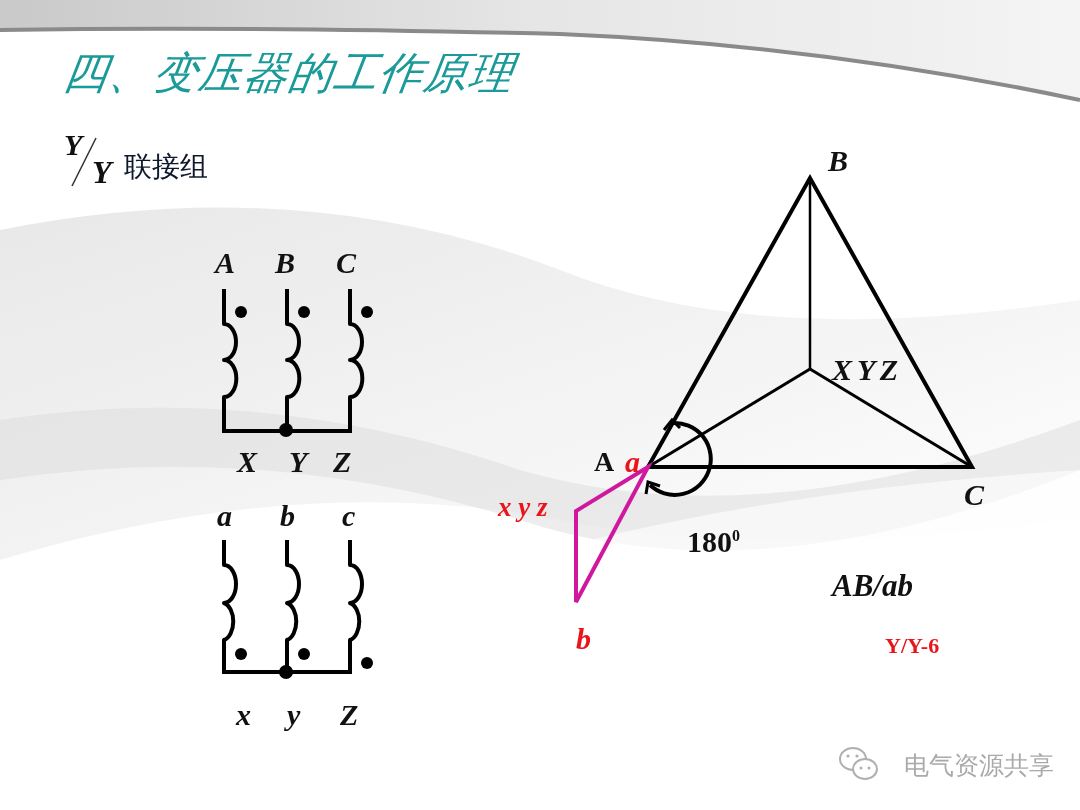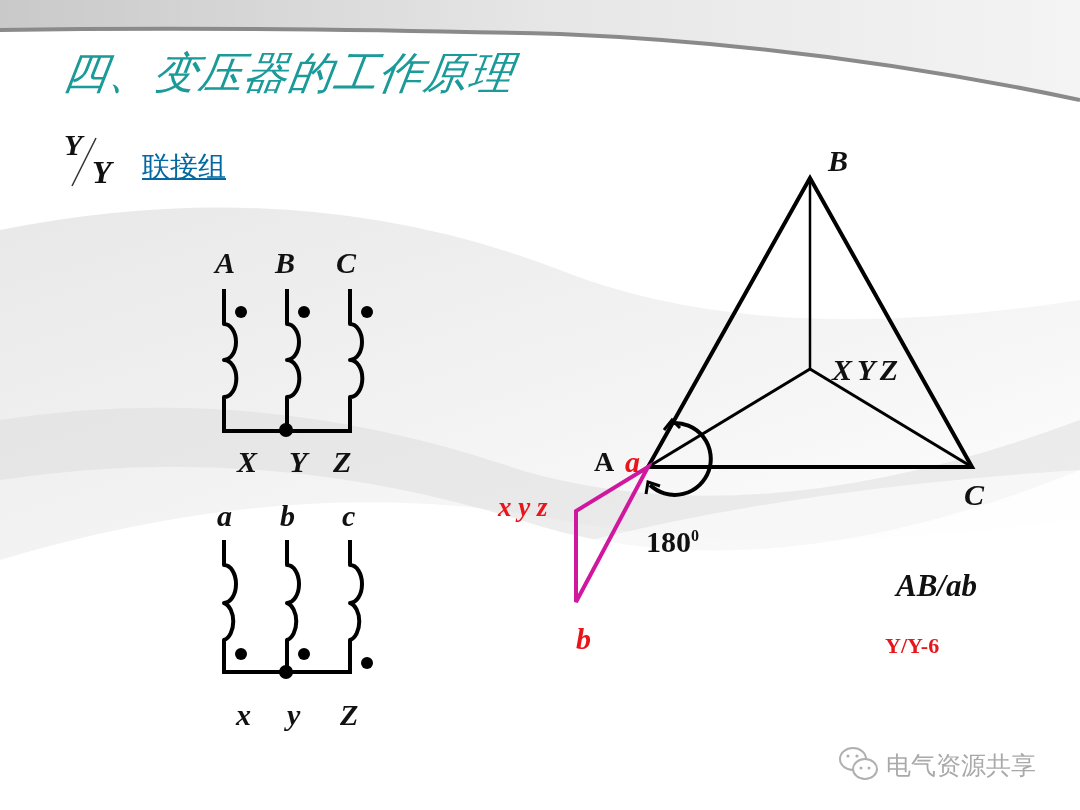--- a/index.html
+++ b/index.html
@@ -2,25 +2,25 @@
 <html><head>
 <meta charset="utf-8">
 <style>
   html,body{margin:0;padding:0;}
   body{width:1080px;height:810px;overflow:hidden;position:relative;background:#fff;font-family:"Liberation Serif",serif;}
   .bg{position:absolute;left:0;top:0;width:1080px;height:810px;}
   .title{position:absolute;left:64px;top:44px;font-family:"DejaVu Sans",sans-serif;font-size:44px;color:#1a9a98;font-style:italic;letter-spacing:1px;transform:skewX(-8deg);white-space:nowrap;}
   .frac{position:absolute;left:62px;top:128px;width:70px;height:62px;}
   .frac .n{position:absolute;left:2px;top:0;font-size:30px;font-weight:bold;font-style:italic;color:#111;}
   .frac .d{position:absolute;left:30px;top:26px;font-size:32px;font-weight:bold;font-style:italic;color:#111;}
-  .subtitle{position:absolute;left:142px;top:148px;font-family:"DejaVu Sans",sans-serif;font-size:28px;color:#0369a1;white-space:nowrap;text-decoration:underline;}
+  .subtitle{position:absolute;left:124px;top:148px;font-family:"DejaVu Sans",sans-serif;font-size:28px;color:#0f172a;white-space:nowrap;}
   .lbl{position:absolute;font-family:"Liberation Serif",serif;font-weight:bold;font-style:italic;font-size:30px;color:#111;white-space:nowrap;line-height:1;}
   .red{color:#e8151b;}
   .up{font-style:normal;}
-  .wm{position:absolute;left:838px;top:745px;display:flex;align-items:center;gap:6px;}
+  .wm{position:absolute;left:838px;top:745px;display:flex;align-items:center;gap:24px;}
   .wm-text{font-family:"DejaVu Sans",sans-serif;font-size:25px;color:#a9a9a9;}
   svg.draw{position:absolute;left:0;top:0;}
 </style>
 </head>
 <body>
 
 <svg class="bg" width="1080" height="810" viewBox="0 0 1080 810">
   <defs>
     <linearGradient id="topg" x1="0" y1="0" x2="1" y2="0">
       <stop offset="0" stop-color="#c9c9c9"></stop>
@@ -111,22 +111,22 @@
 <span class="lbl" style="left:287px;top:700px">y</span>
 <span class="lbl" style="left:340px;top:700px">Z</span>
 
 <span class="lbl" style="left:828px;top:146px">B</span>
 <span class="lbl" style="left:832px;top:355px;letter-spacing:-1px">X Y Z</span>
 <span class="lbl" style="left:964px;top:480px">C</span>
 <span class="lbl up" style="left:594px;top:448px;font-size:28px">A</span>
 <span class="lbl red" style="left:625px;top:447px">a</span>
 <span class="lbl red" style="left:498px;top:494px;font-size:27px">x y z</span>
 <span class="lbl red" style="left:576px;top:624px">b</span>
-<span class="lbl up" style="left:646px;top:527px;font-size:30px"><span>180</span><sup style="font-size:16px">0</sup></span>
-<span class="lbl" style="left:896px;top:570px;font-size:31px">AB/ab</span>
+<span class="lbl up" style="left:687px;top:527px;font-size:30px"><span>180</span><sup style="font-size:16px">0</sup></span>
+<span class="lbl" style="left:832px;top:570px;font-size:31px">AB/ab</span>
 <span class="lbl red up" style="left:885px;top:635px;font-size:22px">Y/Y-6</span>
 
 <div class="wm">
   <svg width="42" height="40" viewBox="0 0 42 40">
     <ellipse cx="15" cy="14" rx="13" ry="11" fill="none" stroke="#b0b0b0" stroke-width="2"></ellipse>
     <ellipse cx="27" cy="24" rx="12" ry="10" fill="#fff" stroke="#b0b0b0" stroke-width="2"></ellipse>
     <circle cx="10" cy="11" r="1.6" fill="#b0b0b0"></circle>
       <circle cx="19" cy="11" r="1.6" fill="#b0b0b0"></circle>
     <circle cx="23" cy="23" r="1.5" fill="#b0b0b0"></circle>
       <circle cx="31" cy="23" r="1.5" fill="#b0b0b0"></circle>

